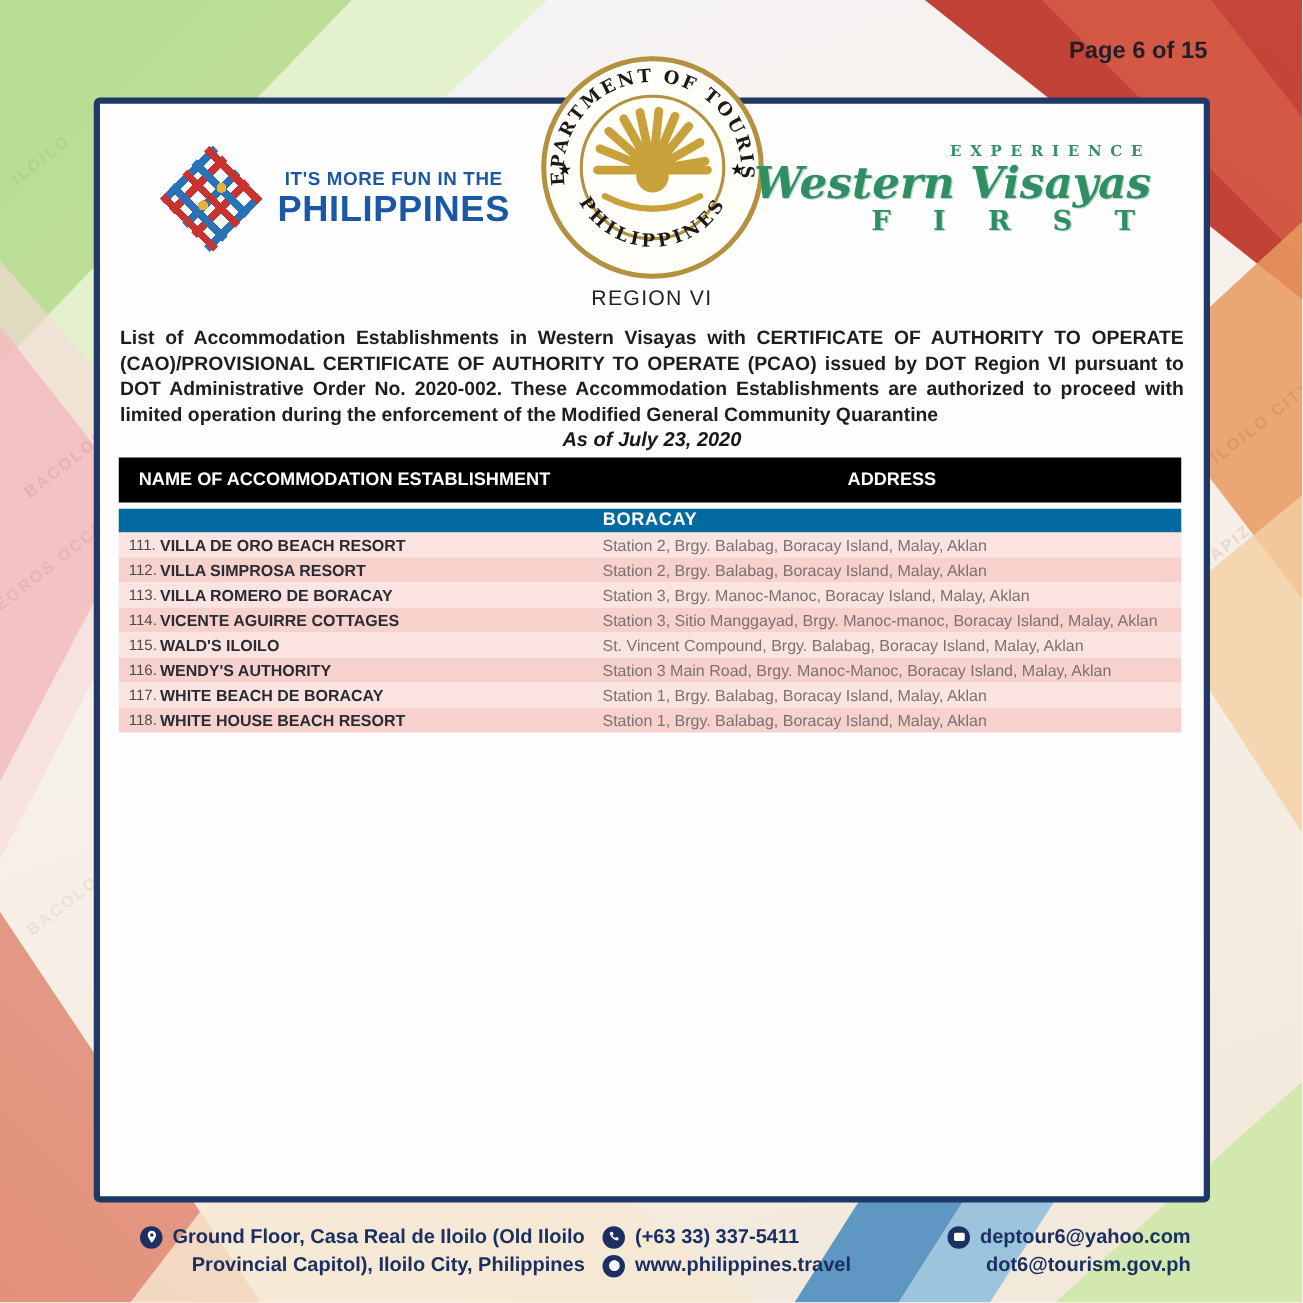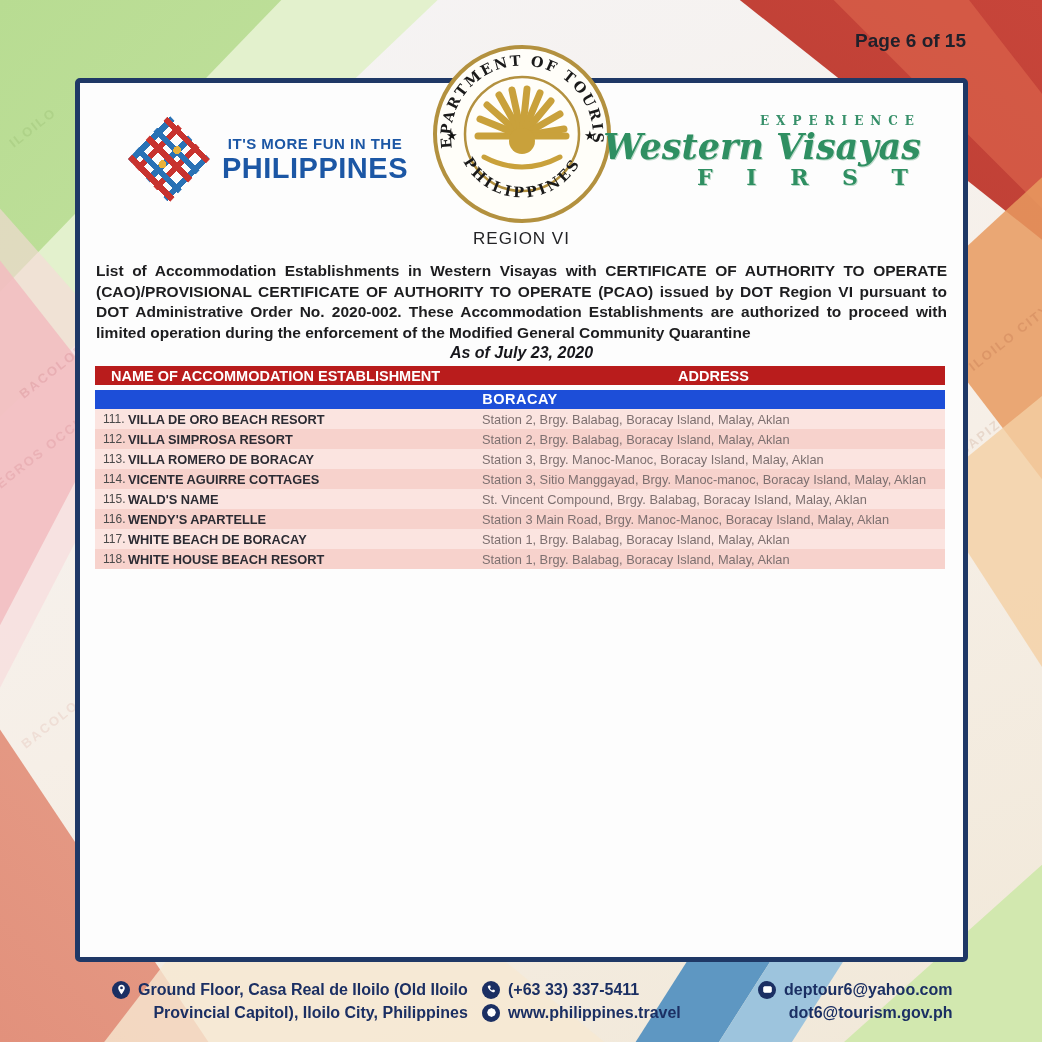--- a/index.html
+++ b/index.html
@@ -45,25 +45,25 @@
   .wv-l1{font-size:12px;font-weight:700;letter-spacing:7px;color:#37906a;}
   .wv-l2{font-size:35px;font-style:italic;font-weight:700;margin:2px 0 2px;color:#2f8f62;
          text-shadow:1px 1px 0 #bcd9c9;}
   .wv-l3{font-size:22px;font-weight:700;letter-spacing:13px;color:#2f8f62;text-shadow:1px 1px 0 #bcd9c9;}
   
   .intro{left:16px;right:16px;top:178px;font-size:15.5px;line-height:1.33;color:#1d1d1f;
          font-weight:600;text-align:justify;}
   .asof{left:0;right:0;top:261px;text-align:center;font-size:16px;font-weight:700;font-style:italic;color:#17171c;}
   
   .table{left:15px;right:18px;top:283px;}
-  .thead{display:grid;grid-template-columns:387px 1fr;background:#b91c1c;color:#fff;
-         font-size:14.5px;font-weight:700;height:19px;align-items:center;}
+  .thead{display:grid;grid-template-columns:387px 1fr;background:#000000;color:#fff;
+         font-size:14.5px;font-weight:700;height:36px;align-items:center;}
   .thead .c1{padding-left:16px;}
   .thead .c2{text-align:center;}
-  .section-band{margin-top:5px;background:#1d4ed8;color:#fff;text-align:center;
+  .section-band{margin-top:5px;background:#0369a1;color:#fff;text-align:center;
          font-size:14.5px;font-weight:700;height:19px;line-height:19px;letter-spacing:.5px;}
   .trow{display:grid;grid-template-columns:33px 354px 1fr;height:20px;align-items:center;background:#fbe4e0;}
   .trow.alt{background:#f7d2cc;}
   .tno{font-size:12px;color:#4a4a4a;padding-left:8px;}
   .tname{font-size:12.8px;font-weight:700;color:#2b2b33;}
   .taddr{font-size:12.8px;color:#7d7070;}
   
   .footer{left:0;right:0;top:978px;color:#1b2f63;font-size:16px;font-weight:700;}
   .fcol{position:absolute;top:0;}
   .fline{display:flex;align-items:center;gap:8px;line-height:23px;white-space:nowrap;}
@@ -178,26 +178,26 @@
         <span class="tname">VILLA ROMERO DE BORACAY</span>
         <span class="taddr">Station 3, Brgy. Manoc-Manoc, Boracay Island, Malay, Aklan</span>
       </div>
         <div class="trow alt">
         <span class="tno">114.</span>
         <span class="tname">VICENTE AGUIRRE COTTAGES</span>
         <span class="taddr">Station 3, Sitio Manggayad, Brgy. Manoc-manoc, Boracay Island, Malay, Aklan</span>
       </div>
         <div class="trow">
         <span class="tno">115.</span>
-        <span class="tname">WALD'S NAME</span>
+        <span class="tname">WALD'S ILOILO</span>
         <span class="taddr">St. Vincent Compound, Brgy. Balabag, Boracay Island, Malay, Aklan</span>
       </div>
         <div class="trow alt">
         <span class="tno">116.</span>
-        <span class="tname">WENDY'S APARTELLE</span>
+        <span class="tname">WENDY'S AUTHORITY</span>
         <span class="taddr">Station 3 Main Road, Brgy. Manoc-Manoc, Boracay Island, Malay, Aklan</span>
       </div>
         <div class="trow">
         <span class="tno">117.</span>
         <span class="tname">WHITE BEACH DE BORACAY</span>
         <span class="taddr">Station 1, Brgy. Balabag, Boracay Island, Malay, Aklan</span>
       </div>
         <div class="trow alt">
         <span class="tno">118.</span>
         <span class="tname">WHITE HOUSE BEACH RESORT</span>

